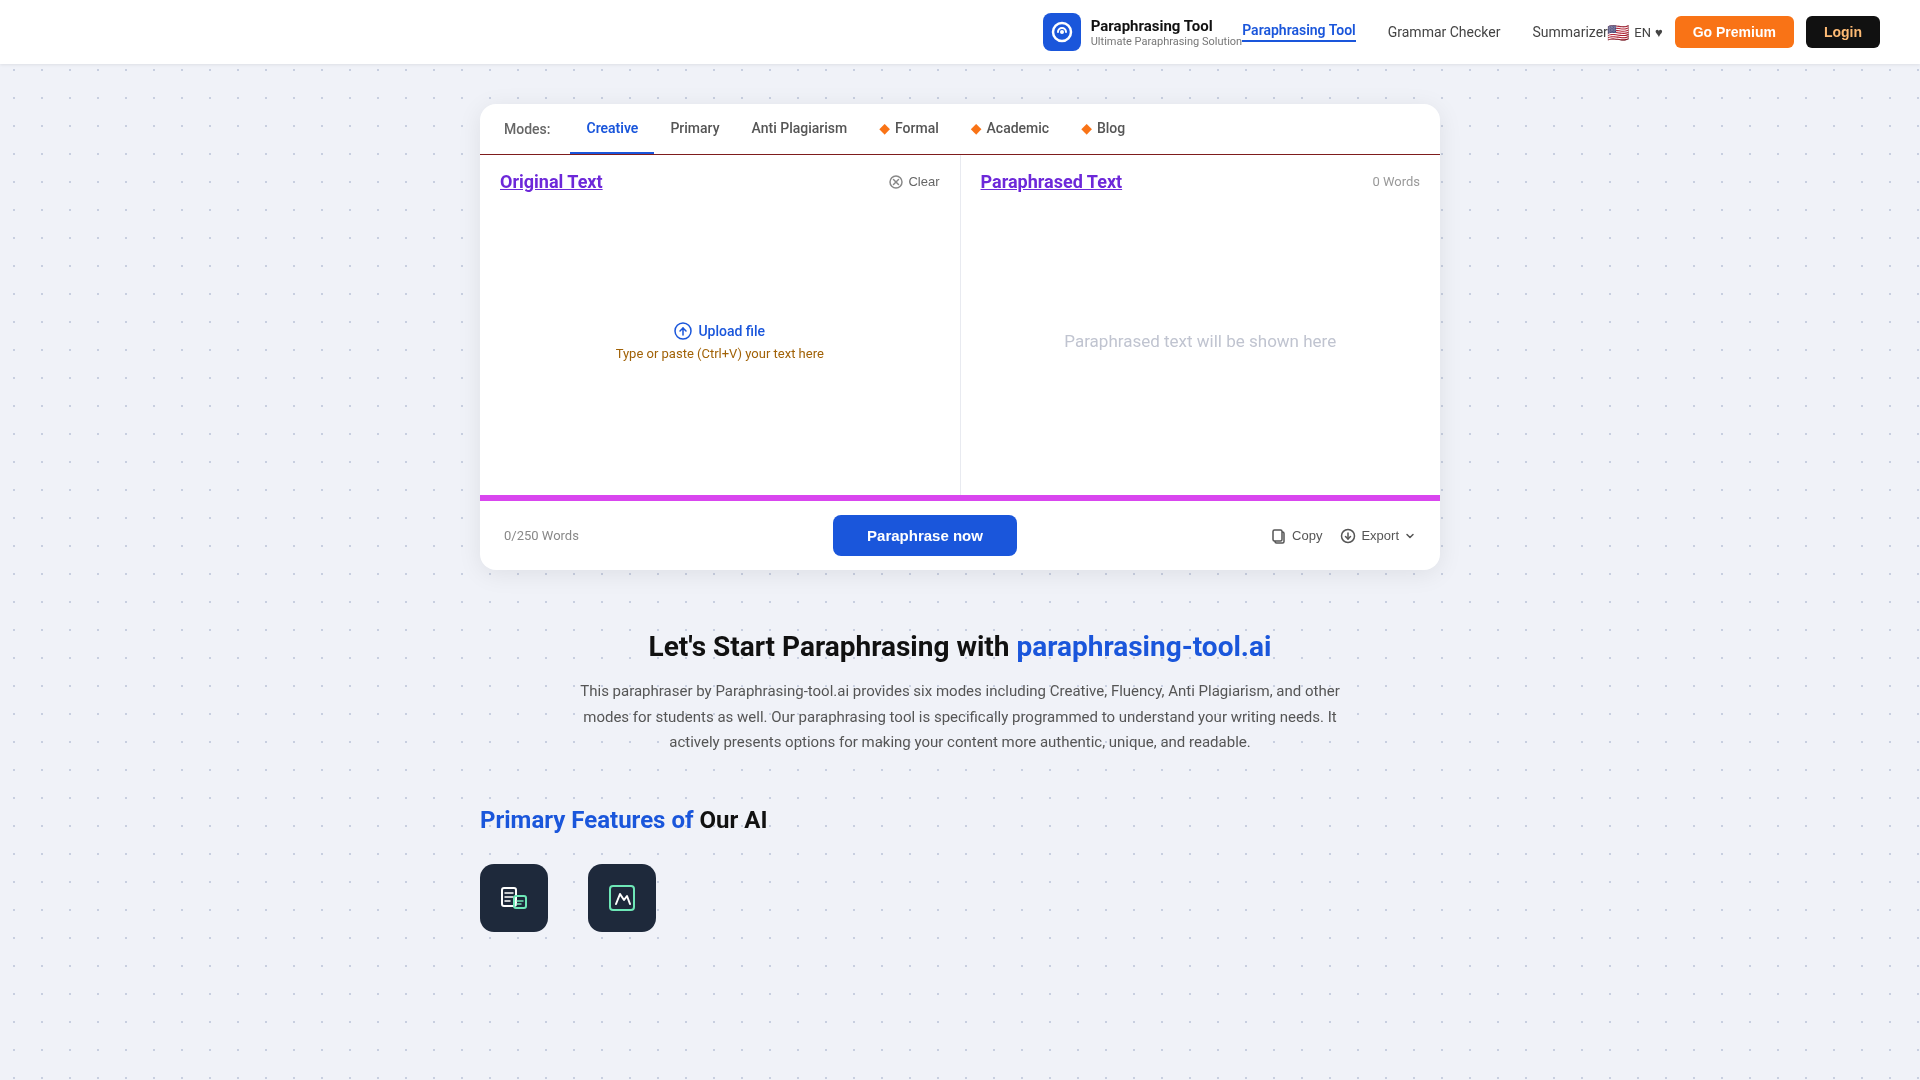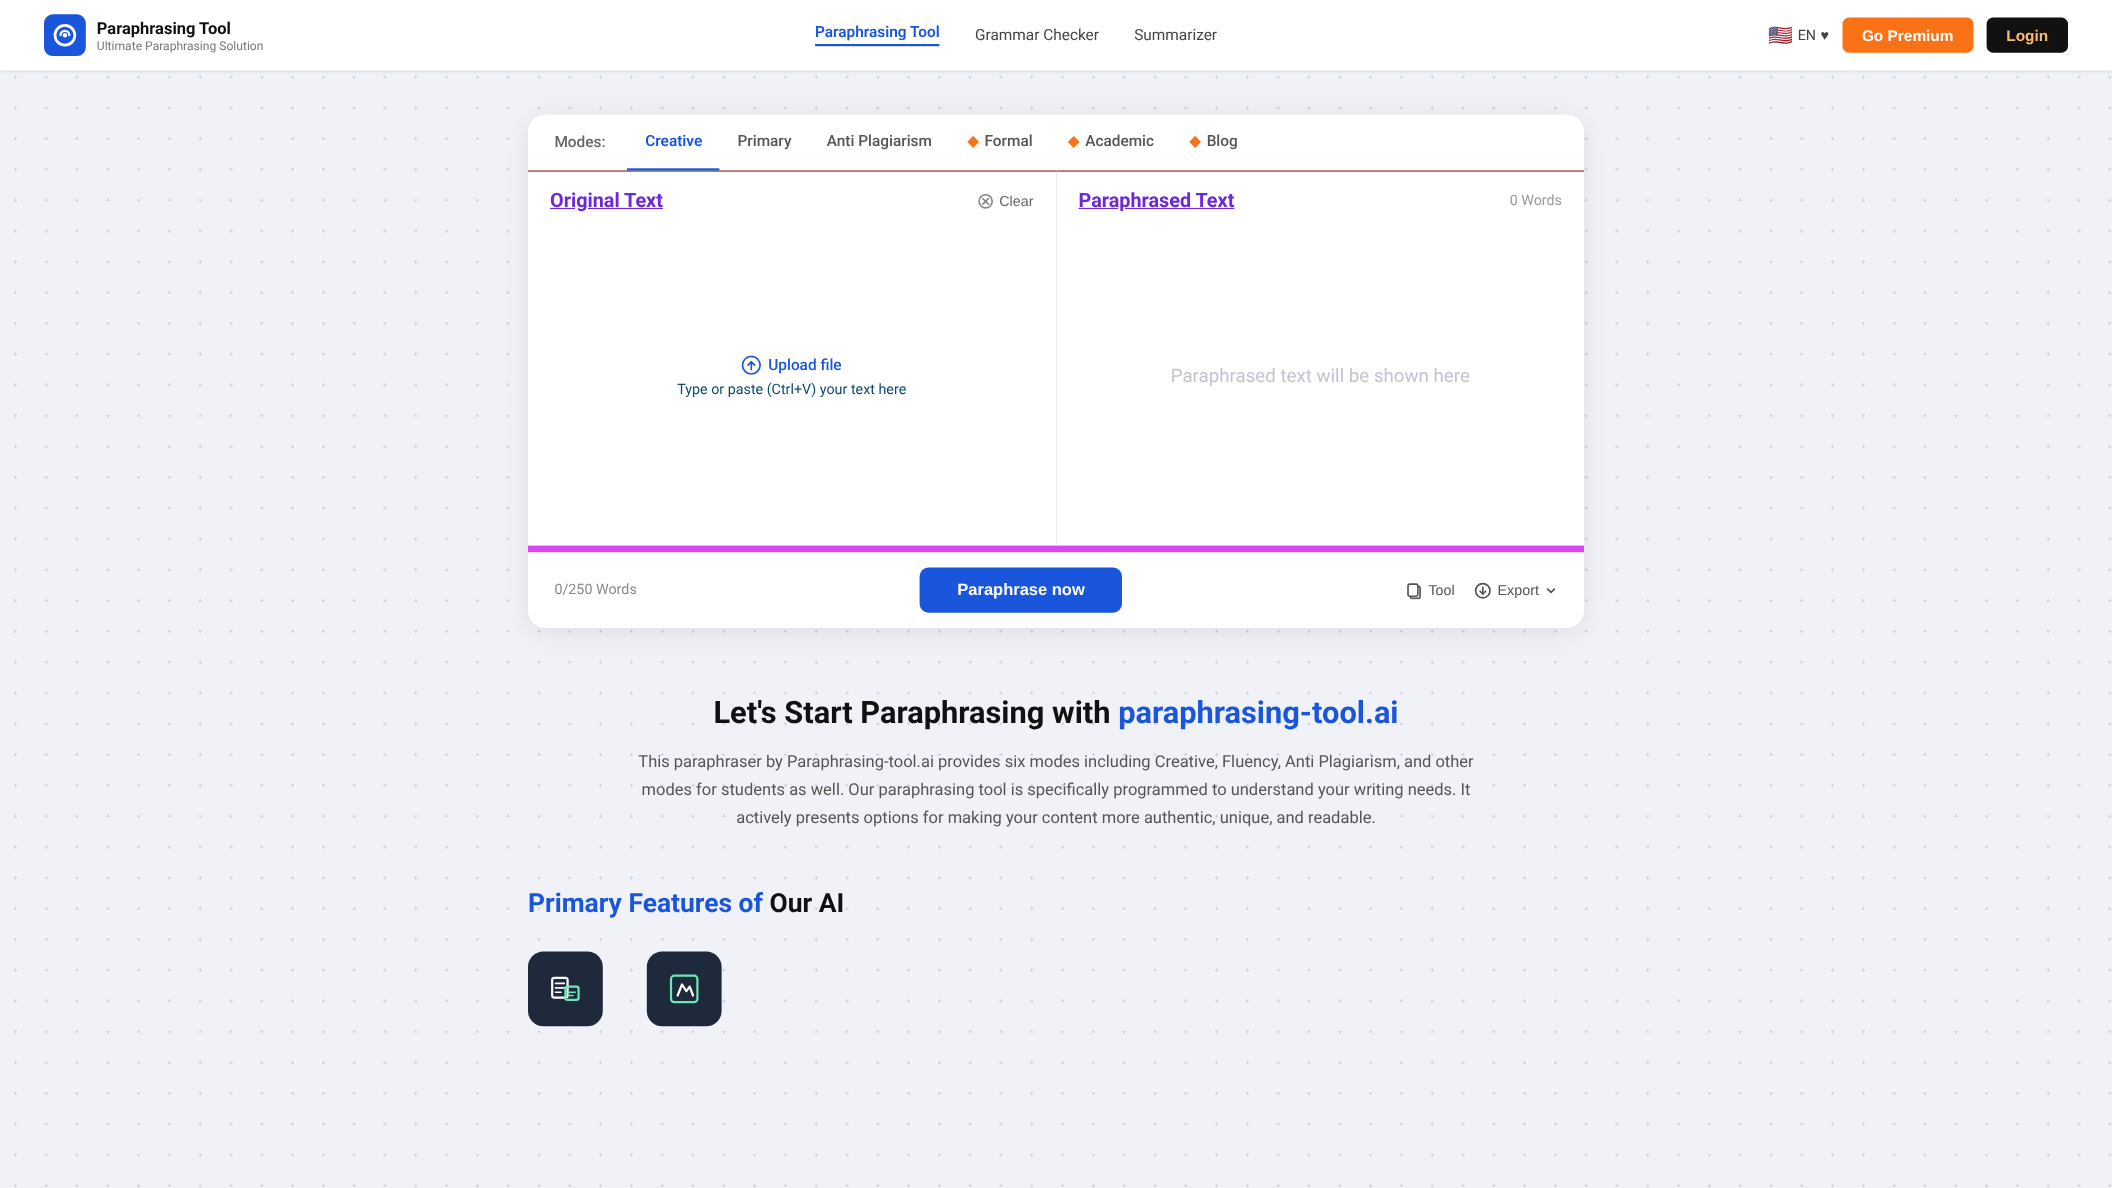--- a/index.html
+++ b/index.html
@@ -11,21 +11,21 @@
       min-height: 1080px;
       color: #333;
     }
 
     
     .header {
       background: #fff;
       height: 64px;
       display: flex;
       align-items: center;
-      justify-content: space-between;
+      justify-content: flex-end;
       padding: 0 40px;
       box-shadow: 0 1px 3px rgba(0,0,0,0.08);
     }
     .logo-area {
       display: flex;
       align-items: center;
       gap: 10px;
     }
     .logo-icon {
       width: 38px;
@@ -212,21 +212,21 @@
       align-items: center;
       gap: 6px;
       color: #1a56db;
       font-size: 14px;
       cursor: pointer;
       font-weight: 500;
       margin-bottom: 6px;
     }
     .upload-hint {
       font-size: 13px;
-      color: #0c4a6e;
+      color: #a16207;
     }
     .paraphrased-placeholder {
       text-align: center;
       color: #c0c4d0;
       font-size: 17px;
       line-height: 1.6;
       padding: 40px;
     }
 
     
@@ -425,21 +425,21 @@
       <span class="word-counter">0/250 Words</span>
 
       <button class="paraphrase-btn">Paraphrase now</button>
 
       <div class="right-actions">
         <button class="action-btn">
           <svg width="16" height="16" viewBox="0 0 16 16" fill="none">
             <rect x="4" y="4" width="9" height="11" rx="1.5" stroke="#555" stroke-width="1.5"></rect>
             <rect x="2" y="2" width="9" height="11" rx="1.5" stroke="#555" stroke-width="1.5" fill="#fff"></rect>
           </svg>
-          <span>Tool</span>
+          <span>Copy</span>
         </button>
         <button class="action-btn">
           <svg width="16" height="16" viewBox="0 0 16 16" fill="none">
             <circle cx="8" cy="8" r="6.5" stroke="#555" stroke-width="1.5"></circle>
             <line x1="8" y1="5" x2="8" y2="11" stroke="#555" stroke-width="1.5" stroke-linecap="round"></line>
             <polyline points="5.5,8.5 8,11 10.5,8.5" stroke="#555" stroke-width="1.5" stroke-linecap="round" stroke-linejoin="round"></polyline>
           </svg>
           <span>Export</span>
           <svg width="12" height="12" viewBox="0 0 12 12" fill="none">
             <polyline points="3,4.5 6,7.5 9,4.5" stroke="#555" stroke-width="1.5" stroke-linecap="round" stroke-linejoin="round"></polyline>

